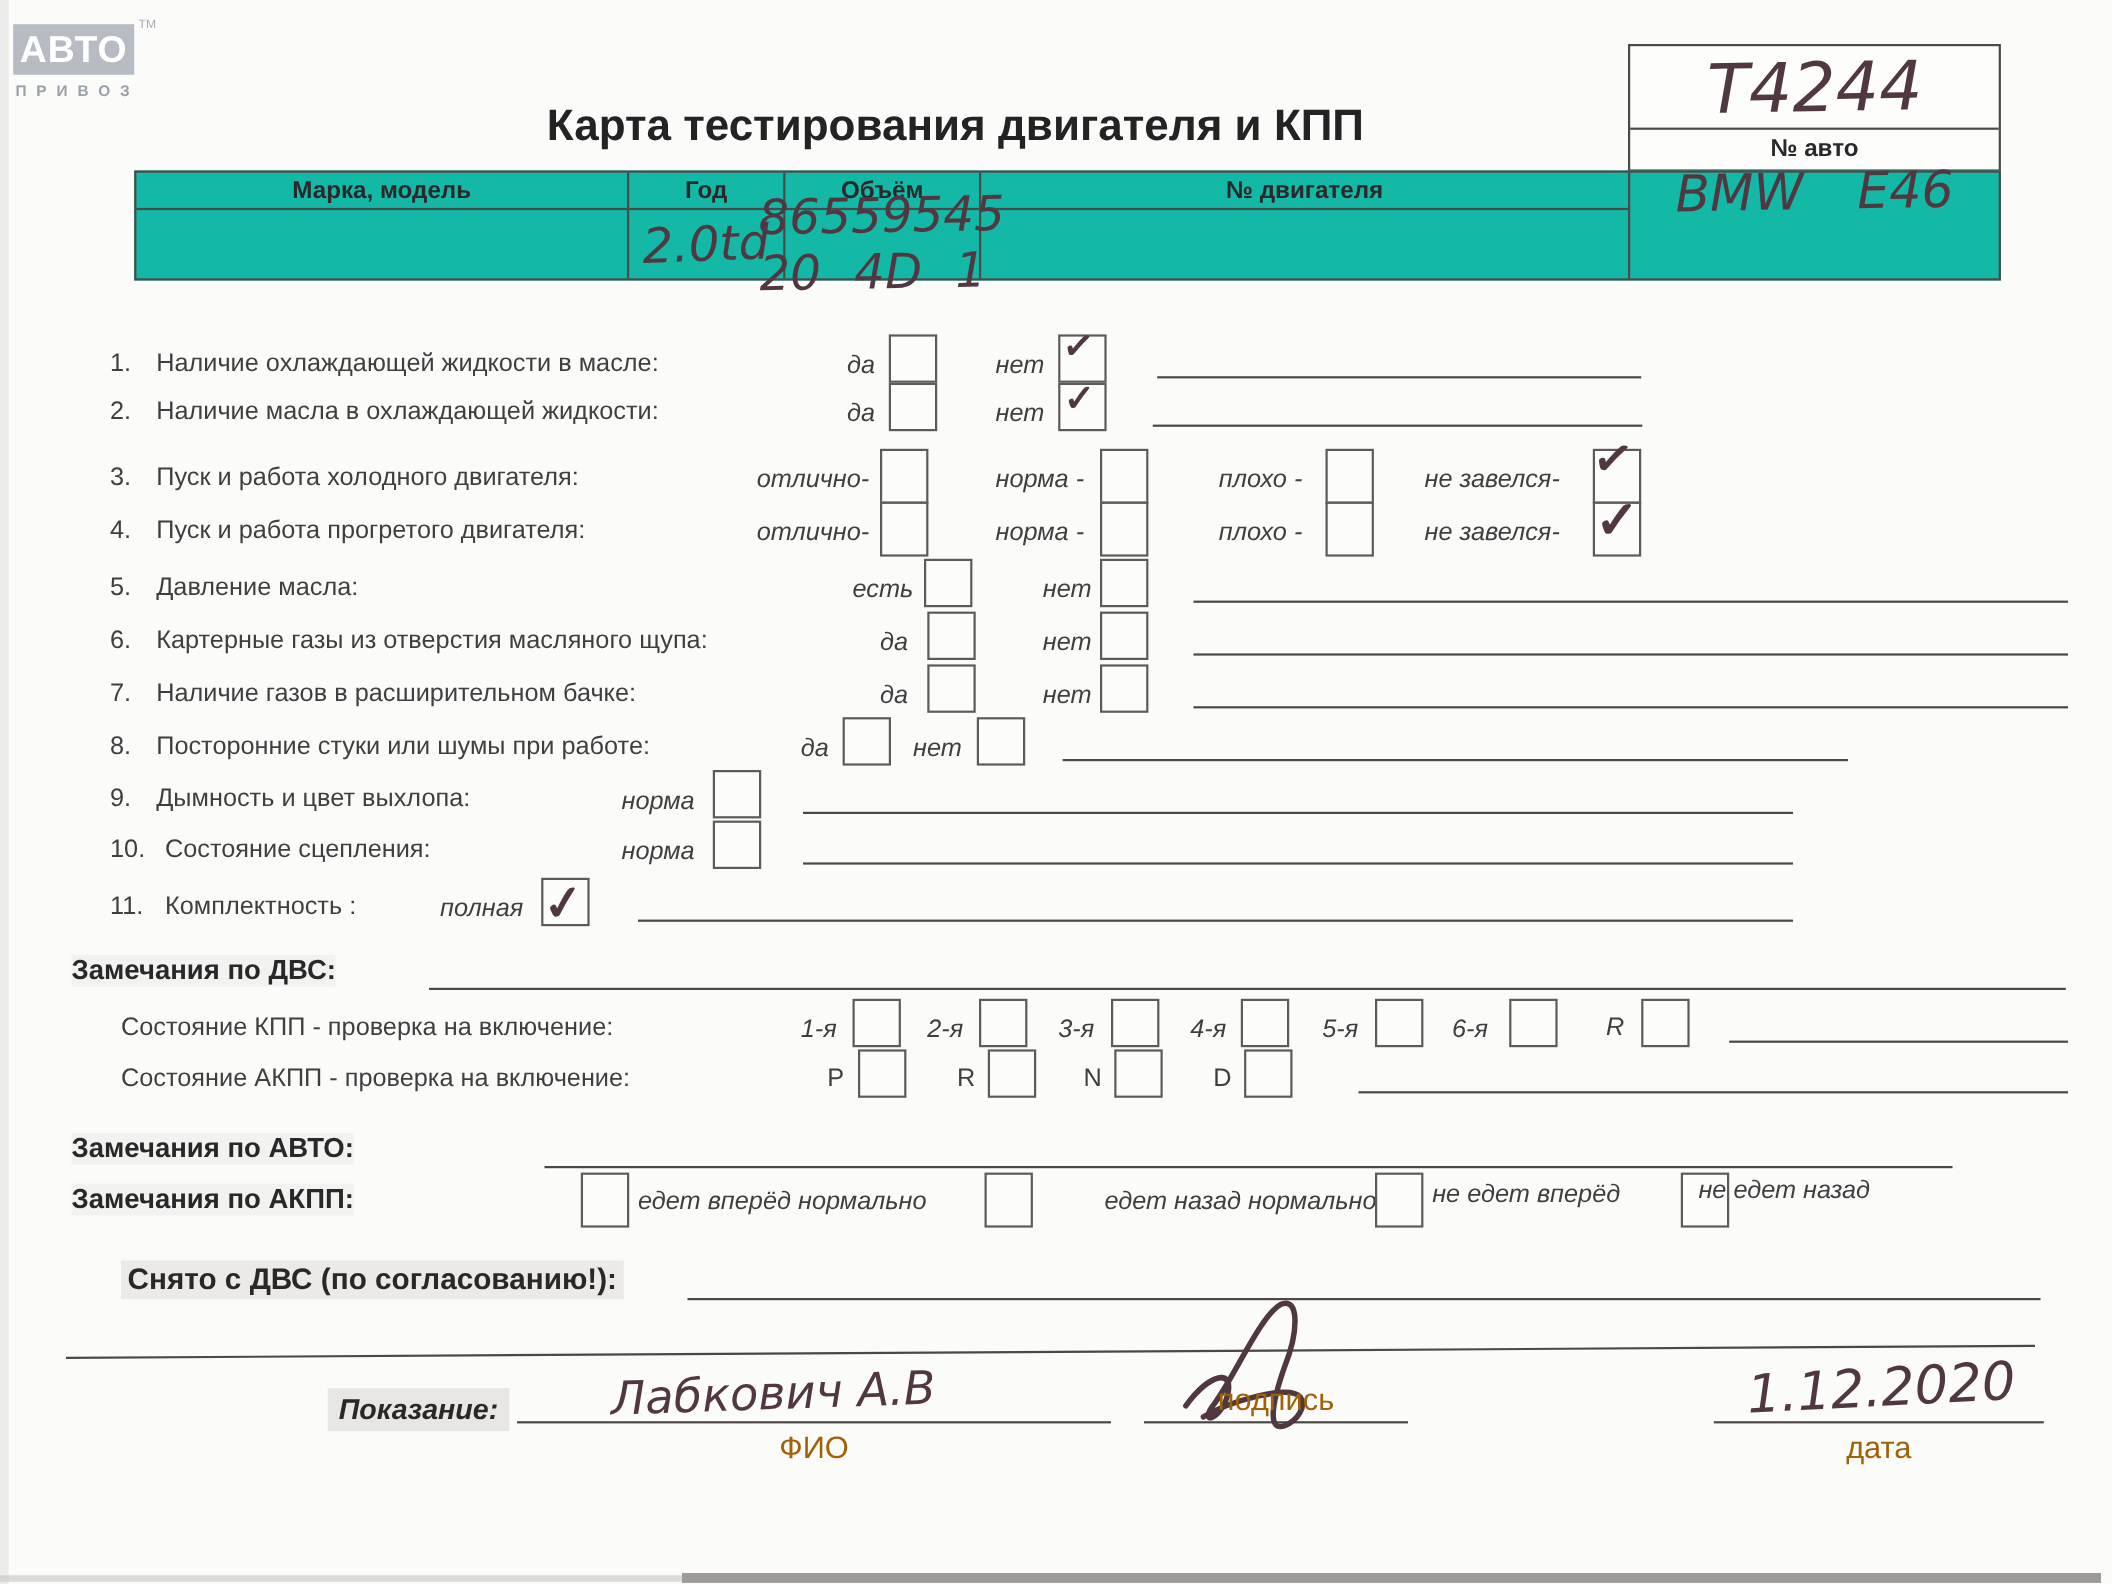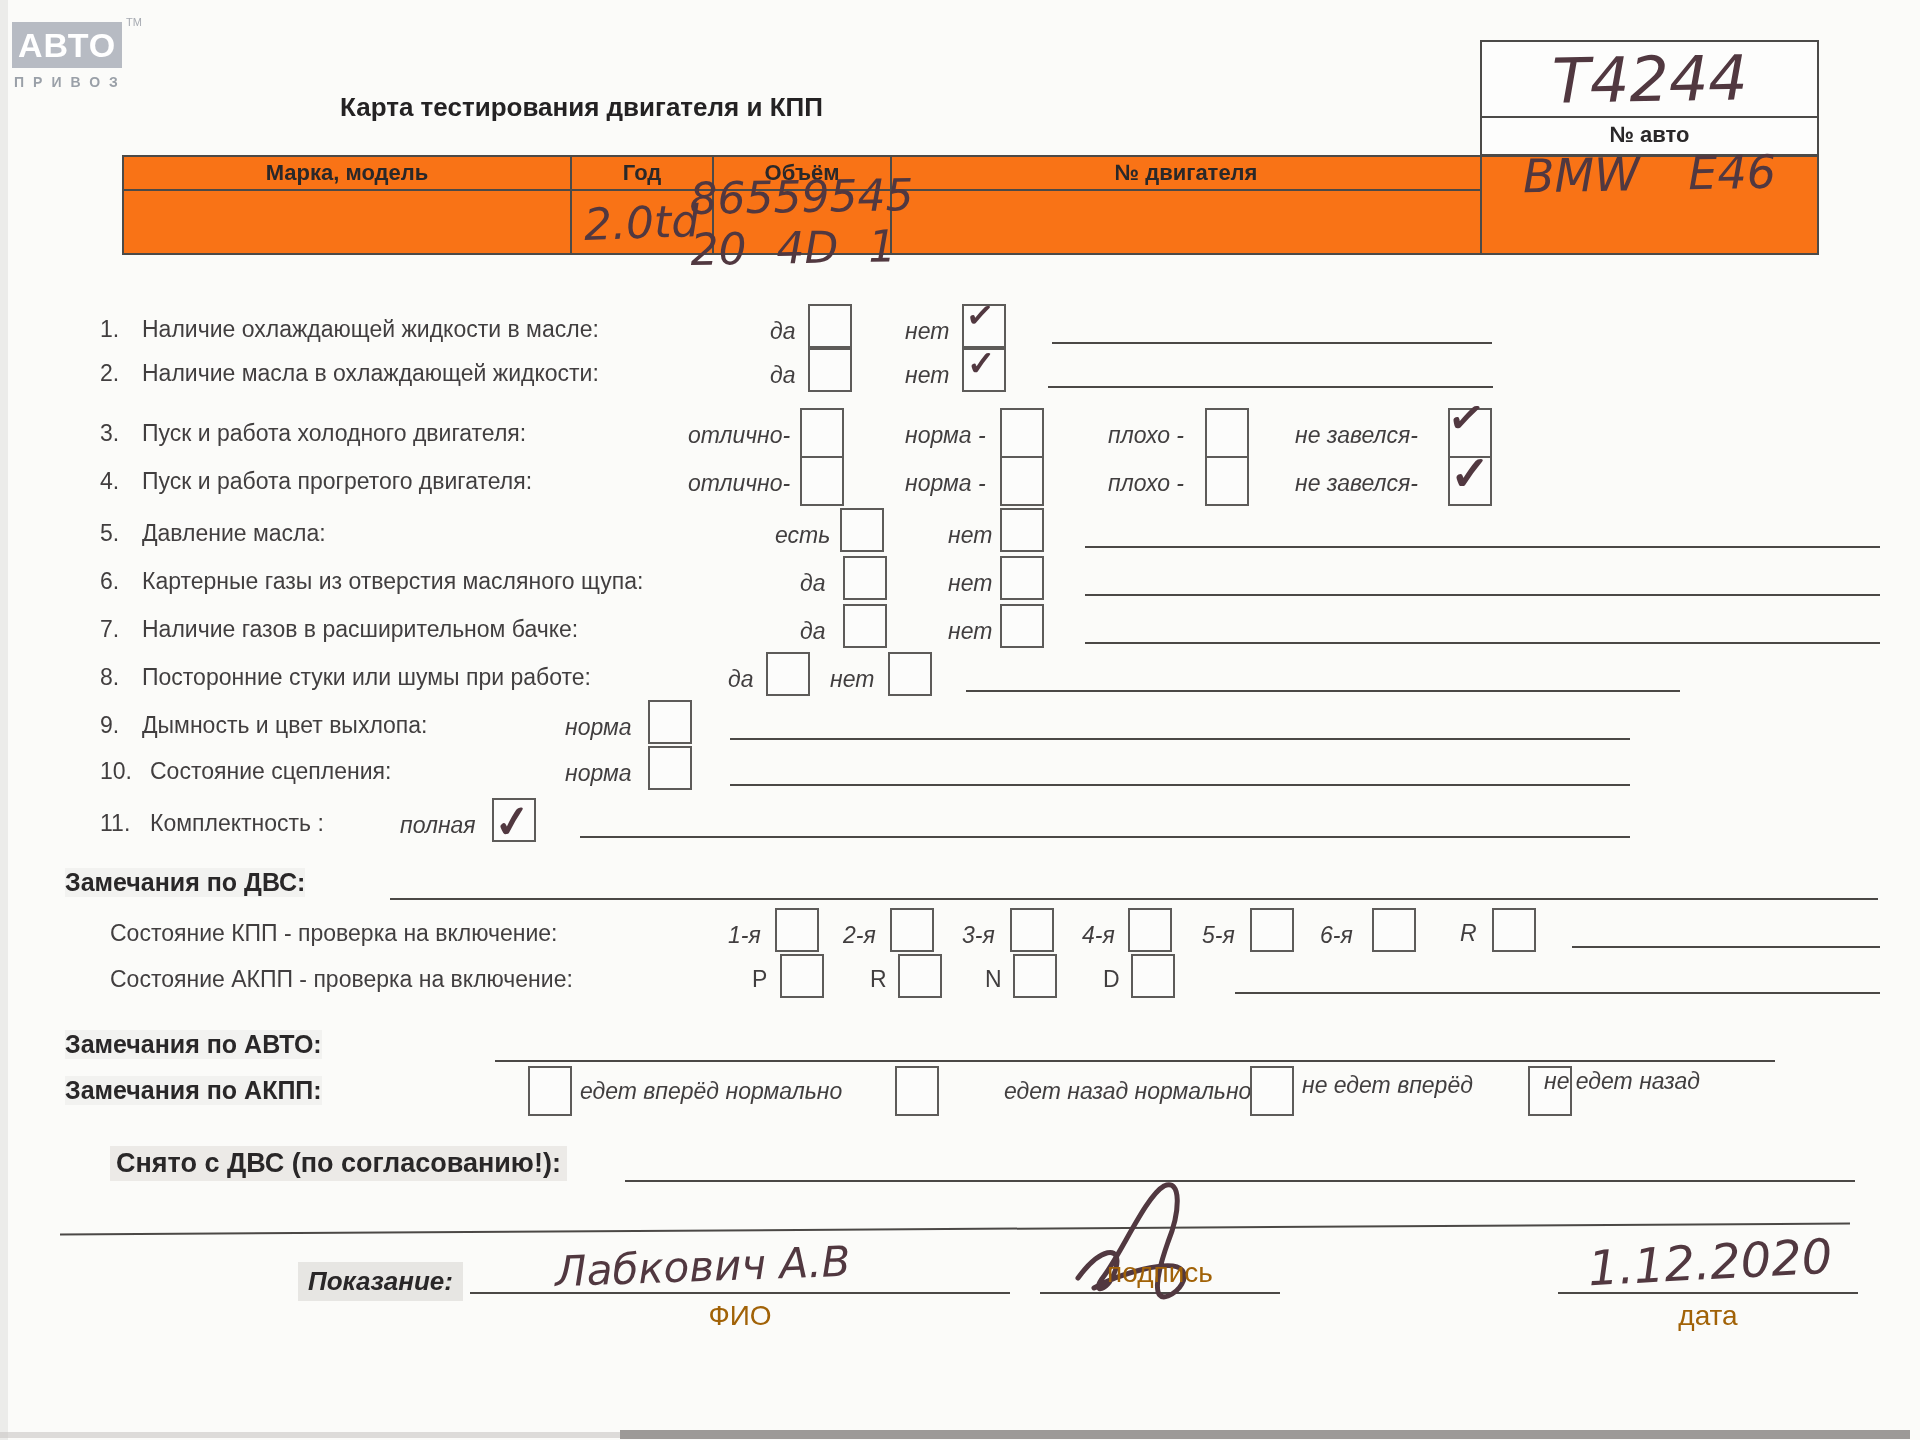--- a/index.html
+++ b/index.html
@@ -15,21 +15,21 @@
   .bx{position:absolute;width:40px;height:40px;border:2px solid #5d5b59;background:rgba(255,255,255,.4);}
   .ln{position:absolute;border-bottom:2px solid #4b4846;height:0;}
   .hw{font-family:"DejaVu Sans",sans-serif;font-style:italic;color:#513840;}
   .cap{font-size:28px;color:#a16207;}
   .check{position:absolute;color:#513840;line-height:1;font-weight:bold;}
   .shade{background:#e7e6e3;}
   
   .info-table{
     position:absolute;left:122px;top:155px;width:1693px;
     display:grid;grid-template-columns:448px 142px 178px 590px 335px;
-    grid-template-rows:34px 62px;border:2px solid #4c4a48;background:#f97316;
+    grid-template-rows:34px 62px;border:2px solid #4c4a48;background:#14b8a6;
   }
   .info-table .cell{border-right:2px solid #4c4a48;position:relative;display:flex;align-items:center;justify-content:center;}
   .info-table .cell:nth-child(5n){border-right:none;}
   .info-table .hcell{border-bottom:2px solid #4c4a48;font-weight:bold;font-size:22px;color:#2a2829;}
   .hatch{background:repeating-linear-gradient(45deg,#e4e4e1 0 3px,#f3f3f0 3px 6px);}
   .carbox{position:absolute;left:1480px;top:40px;width:335px;height:112px;border:2px solid #4c4a48;background:#fdfdfc;}
   .carbox .top{height:74px;border-bottom:2px solid #4c4a48;display:flex;align-items:center;justify-content:center;}
   .carbox .bot{height:34px;display:flex;align-items:center;justify-content:center;font-weight:bold;font-size:22px;color:#2a2829;}
   .logo-block{position:absolute;left:12px;top:22px;width:110px;height:46px;background:#b7bbc3;display:flex;align-items:center;justify-content:center;}
   .logo-block span{color:#ffffff;font-weight:bold;font-size:34px;letter-spacing:1px;}
@@ -43,21 +43,21 @@
 <body>
 
 <div class="edge-l"></div>
 
 <div class="logo-block">
   <span>АВТО</span>
 </div>
 <span class="logo-tm a">TM</span>
 <span class="logo-bottom">ПРИВОЗ</span>
 
-<div class="a" style="left:340px;top:92px;width:900px;text-align:left;font-weight:bold;font-size:26px;color:#242223;">Карта тестирования двигателя  и КПП</div>
+<div class="a" style="left:340px;top:92px;width:900px;text-align:right;font-weight:bold;font-size:40px;color:#242223;">Карта тестирования двигателя  и КПП</div>
 
 <div class="carbox">
   <div class="top">
     <span class="hw" style="font-size:62px;transform:rotate(-1deg);">T4244</span>
   </div>
   <div class="bot">№ авто</div>
 </div>
 
 <div class="info-table">
   <div class="cell hcell">Марка, модель</div>

